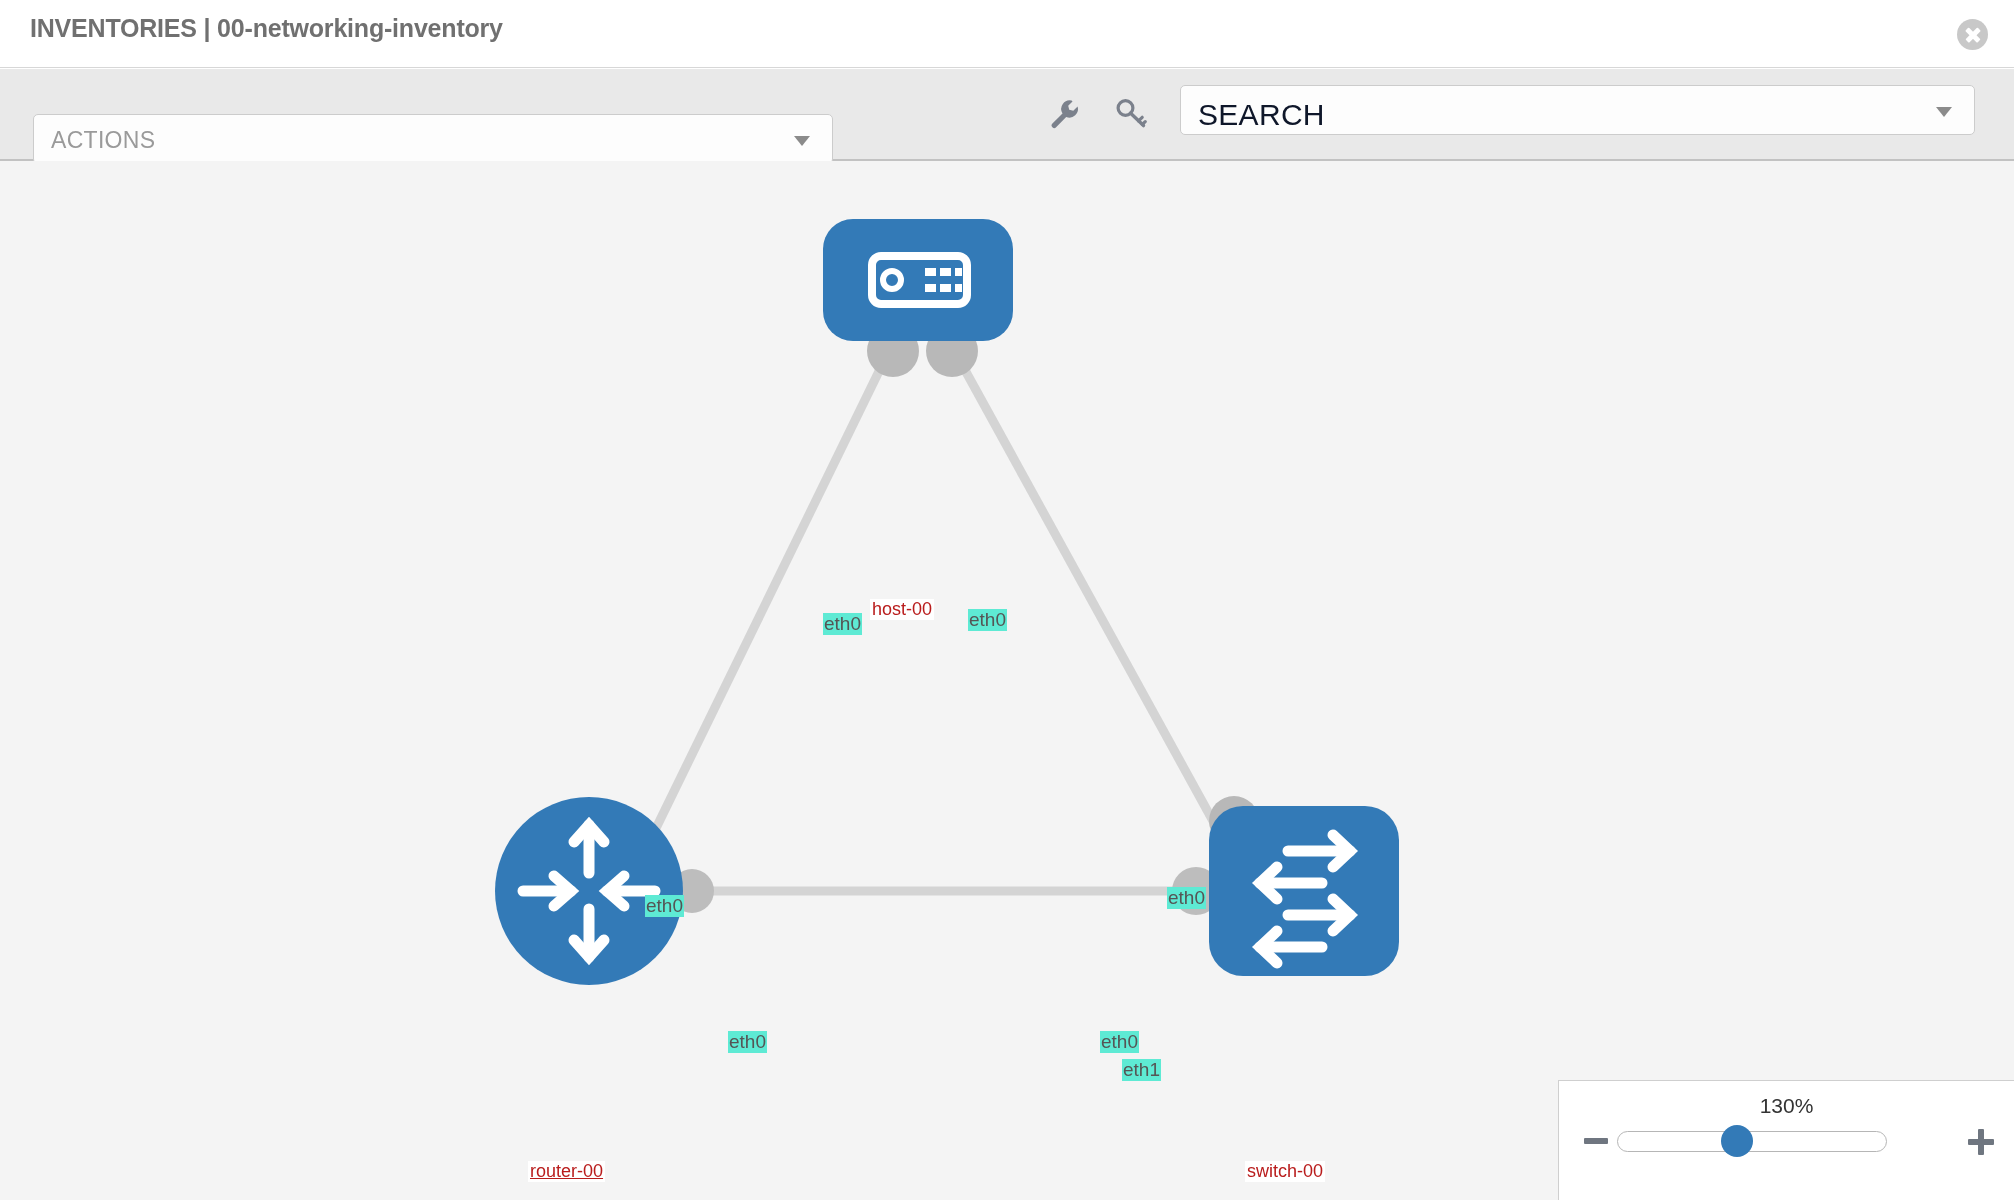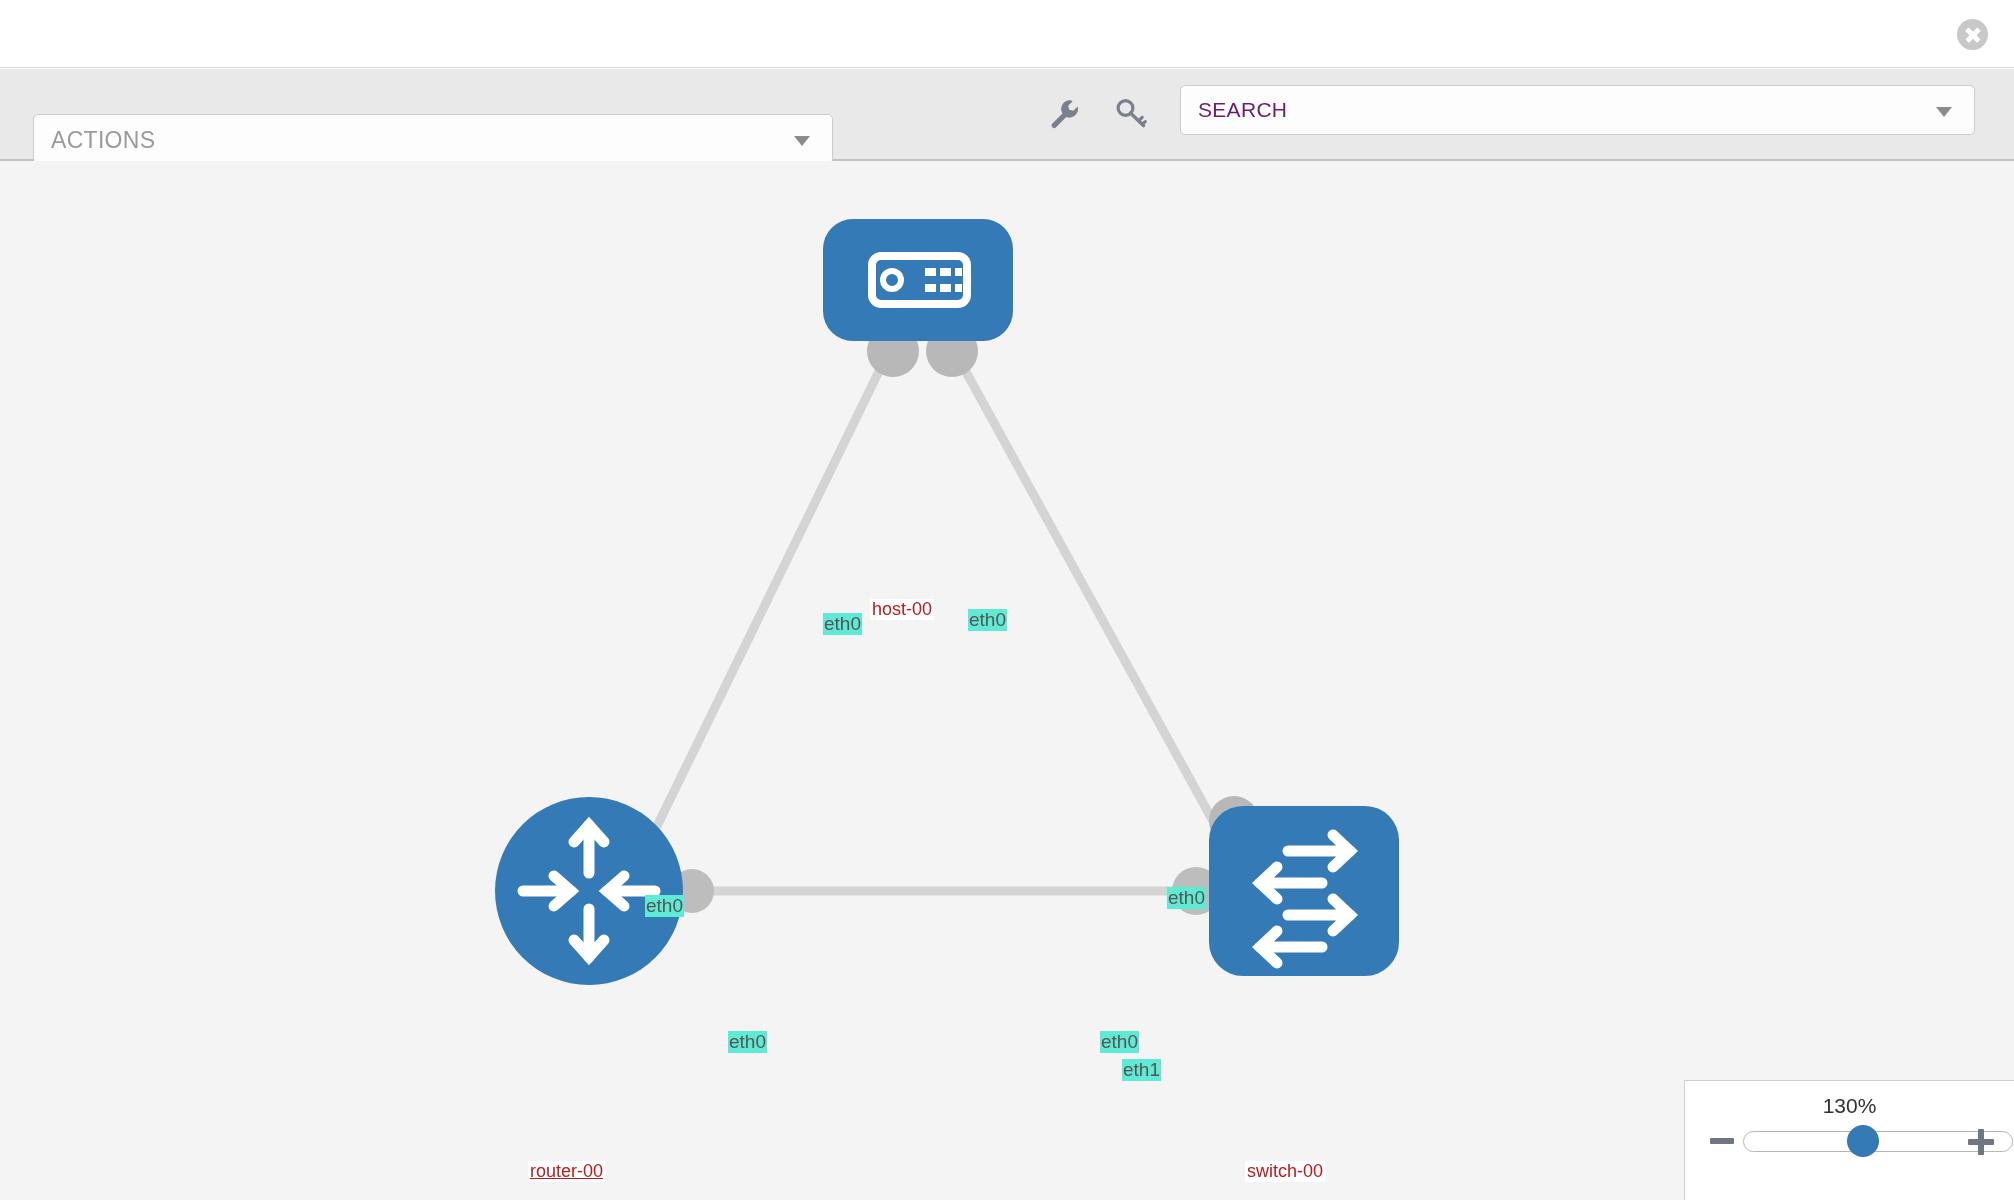--- a/index.html
+++ b/index.html
@@ -81,21 +81,21 @@
   .search-box {
     position: absolute; left: 1180px; top: 85px;
     width: 795px; height: 50px;
     background: #fdfdfd;
     border: 1px solid #cccccc;
     border-radius: 5px;
     cursor: text;
   }
   .search-box .sel-label {
     position: absolute; left: 17px; top: 12px;
-    font-size: 21px; color: #701a75;
+    font-size: 30px; color: #0f172a;
     letter-spacing: 0.3px;
   }
 
   
   .canvas {
     position: absolute; top: 161px; left: 0;
     width: 2014px; height: 1039px;
     background: #f4f4f4;
     overflow: hidden;
   }
@@ -117,21 +117,21 @@
     color: #555555;
     background: #5eead4;
     white-space: nowrap;
     padding: 0 1px;
     line-height: 1.15;
   }
 
   
   .zoom-panel {
     position: absolute; right: 0; bottom: 0;
-    width: 330px; height: 120px;
+    width: 456px; height: 120px;
     background: #ffffff;
     border-top: 1px solid #cfcfcf;
     border-left: 1px solid #cfcfcf;
   }
   .zoom-value {
     position: absolute; top: 13px; left: 0; width: 100%;
     text-align: center;
     font-size: 21px; color: #333333;
   }
   .zoom-minus, .zoom-plus {
@@ -165,20 +165,21 @@
     width: 32px; height: 32px;
     border-radius: 50%;
     background: #337ab7;
     cursor: grab;
   }
 </style>
 </head>
 <body>
 
 <div class="header">
+  <div class="page-title">INVENTORIES | 00-networking-inventory</div>
   <div class="close-btn">
     <span class="x1"></span>
     <span class="x2"></span>
   </div>
 </div>
 
 <div class="toolbar"></div>
 
 <div class="select-box">
   <span class="sel-label">ACTIONS</span>

